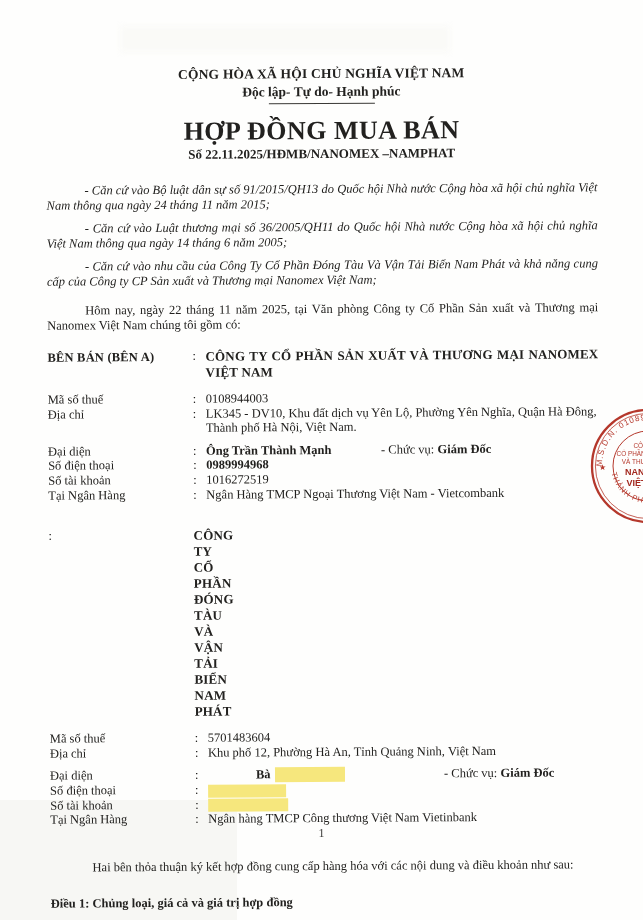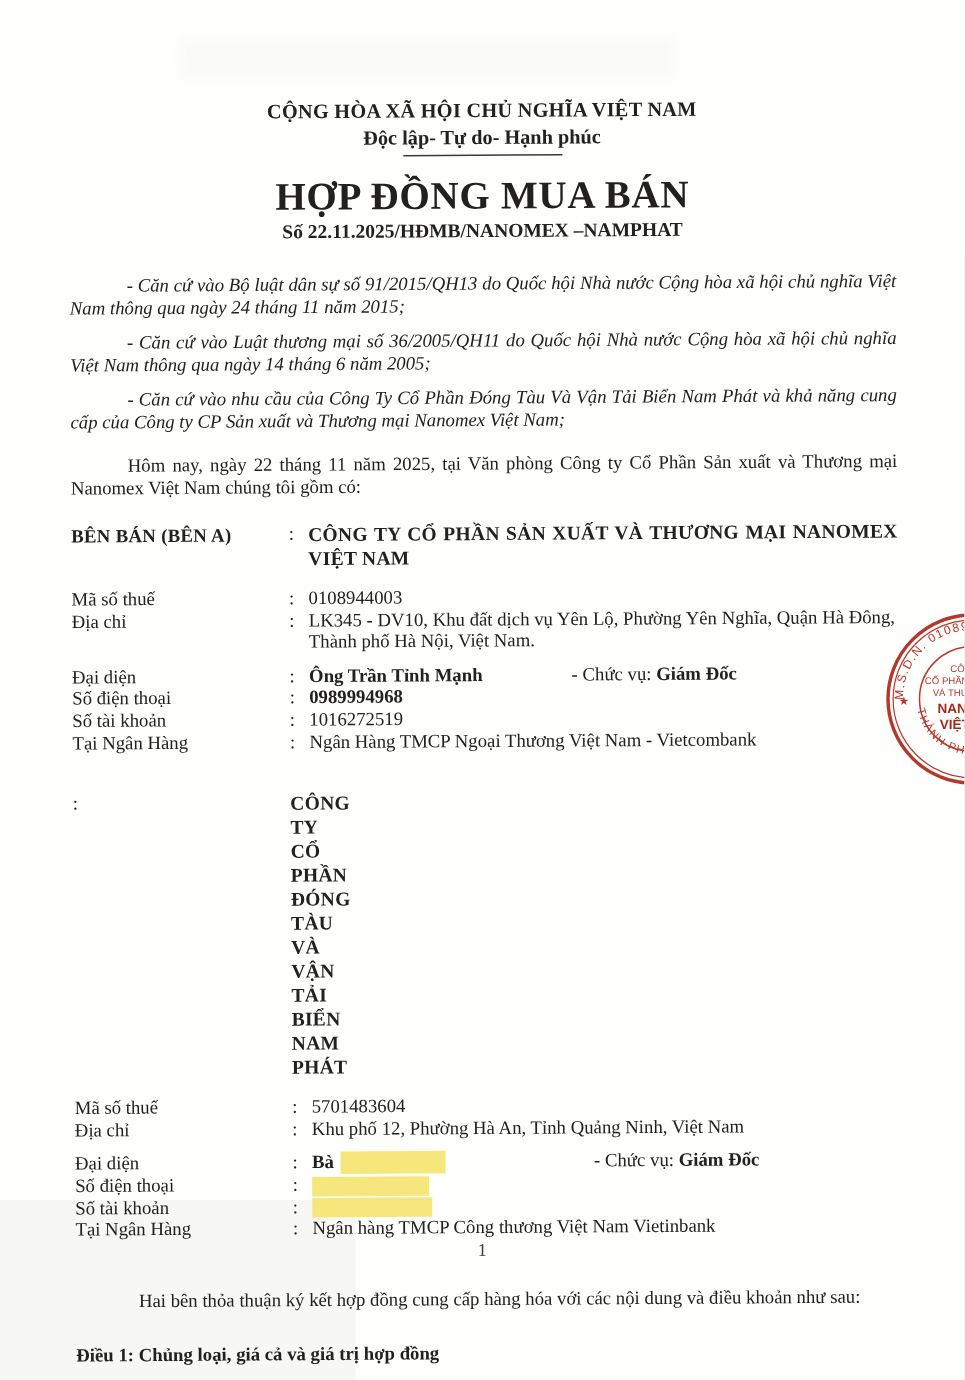--- a/index.html
+++ b/index.html
@@ -40,21 +40,21 @@
   .party-role{font-weight:bold;font-size:12.5px;letter-spacing:.2px;padding-top:1px;}
   .party-company{font-weight:bold;font-size:13px;line-height:16px;text-align:justify;letter-spacing:.2px;}
   .colon{font-weight:normal;}
 
   .rows{margin-top:11px;}
   .row{display:grid;grid-template-columns:145px 13px 1fr;line-height:14.6px;}
   .row.rep{margin-top:8px;}
   .row .val.b{font-weight:bold;}
   .rep-name{display:inline-block;width:175px;font-weight:bold;}
   .rep-name-short{font-weight:bold;margin-right:4px;}
-  .rep-group{display:inline-block;width:188px;vertical-align:top;}
+  .rep-group{display:inline-block;width:188px;vertical-align:top;margin-left:48px;}
   .chucvu-strong{font-weight:bold;}
 
   .redact{display:inline-block;background:#f6e77d;vertical-align:middle;}
   .redact.name{width:70px;height:15px;margin-top:-2px;}
   .redact.line{width:78px;height:13px;margin:0;}
 
   .party-b{margin-top:26px;}
 
   .agree{margin:33px 0 0 0;text-align:justify;text-indent:42px;}
   .article{margin-top:21px;font-weight:bold;}
@@ -129,21 +129,21 @@
       </div>
       <div class="row">
         <div class="lbl">Địa chỉ</div>
         <div class="colon">:</div>
         <div class="val">LK345 - DV10, Khu đất dịch vụ Yên Lộ, Phường Yên Nghĩa, Quận Hà Đông, Thành phố Hà Nội, Việt Nam.</div>
       </div>
       <div class="row rep">
         <div class="lbl">Đại diện</div>
         <div class="colon">:</div>
         <div class="val">
-          <span class="rep-name">Ông Trần Tỉnh Mạnh</span><span>- Chức vụ:</span>&nbsp;<span class="chucvu-strong">Giám Đốc</span>
+          <span class="rep-name">Ông Trần Thành Mạnh</span><span>- Chức vụ:</span>&nbsp;<span class="chucvu-strong">Giám Đốc</span>
         </div>
       </div>
       <div class="row">
         <div class="lbl">Số điện thoại</div>
         <div class="colon">:</div>
         <div class="val b">0989994968</div>
       </div>
       <div class="row">
         <div class="lbl">Số tài khoản</div>
         <div class="colon">:</div>

